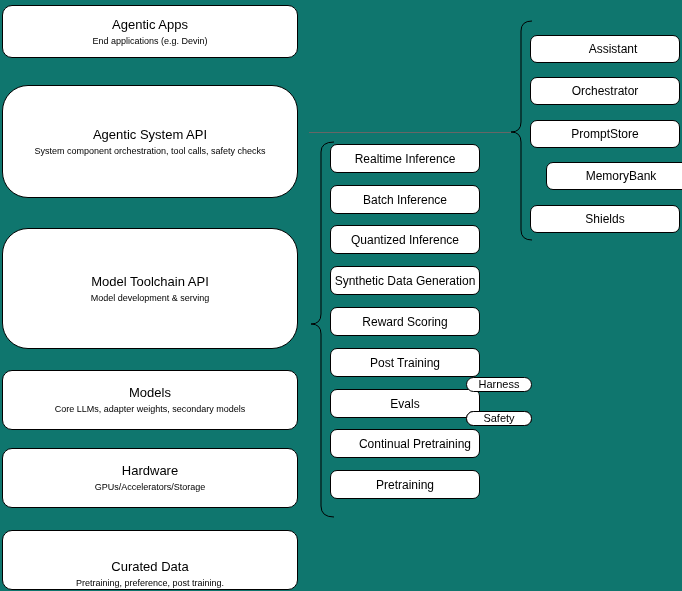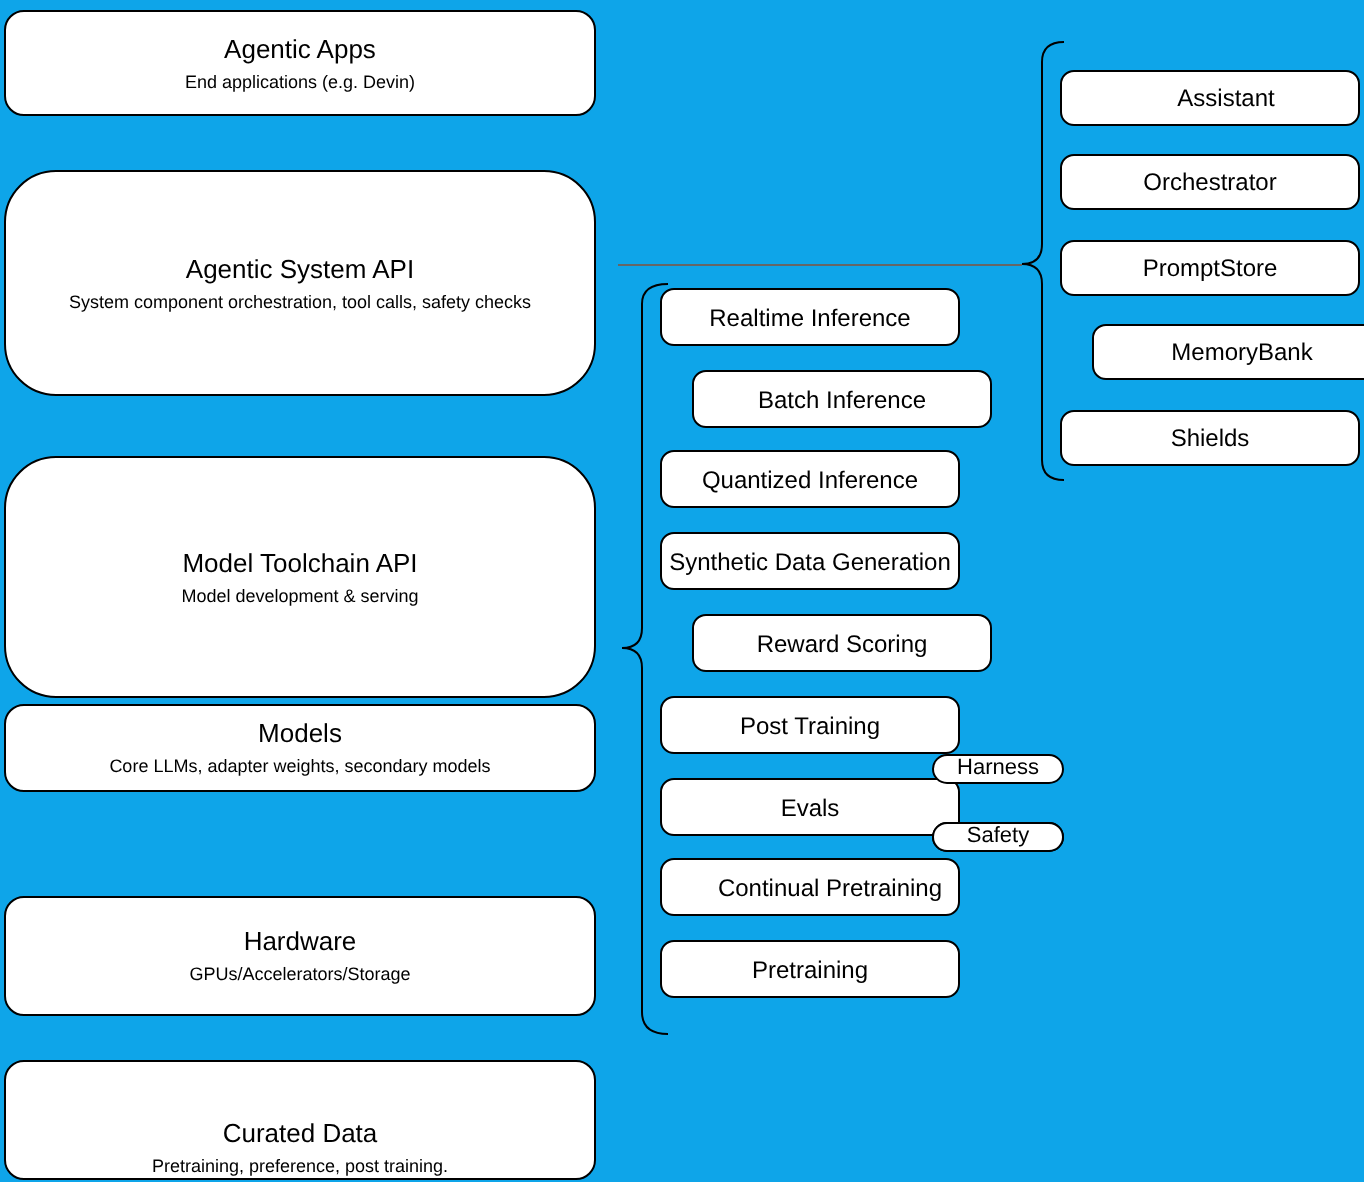--- a/index.html
+++ b/index.html
@@ -1,19 +1,19 @@
 <!DOCTYPE html>
 <html><head>
 <meta charset="utf-8">
 <style>
   html,body { margin:0; padding:0; background:#ffffff; }
   .canvas {
     position:relative;
     width:682px; height:591px;
-    background:#0ea5e9;
+    background:#0f766e;
     color:#000000;
     font-family:"Liberation Sans", sans-serif;
     overflow:hidden;
     text-decoration:underline;
   }
   .layer { position:absolute; left:0; top:0; width:682px; height:591px; }
 
   
   .lbox {
     position:absolute; left:2px; width:296px;
@@ -70,40 +70,40 @@
   <div class="lbox r26" style="top:85px; height:113px;">
     <div class="t">Agentic System API</div>
     <div class="s">System component orchestration, tool calls, safety checks</div>
   </div>
 
   <div class="lbox r26" style="top:228px; height:121px;">
     <div class="t">Model Toolchain API</div>
     <div class="s">Model development &amp; serving</div>
   </div>
 
-  <div class="lbox r10" style="top:352px; height:44px;">
+  <div class="lbox r10" style="top:370px; height:60px;">
     <div class="t">Models</div>
     <div class="s">Core LLMs, adapter weights, secondary models</div>
   </div>
 
   <div class="lbox r10" style="top:448px; height:60px;">
     <div class="t">Hardware</div>
     <div class="s">GPUs/Accelerators/Storage</div>
   </div>
 
   <div class="lbox r10" style="top:530px; height:60px;justify-content:flex-end;">
     <div class="t">Curated Data</div>
     <div class="s">Pretraining, preference, post training.</div>
   </div>
 
   <div class="node mid" style="top:144px;">Realtime Inference</div>
-  <div class="node mid" style="top:185px;margin-left:16px;">Batch Inference</div>
+  <div class="node mid" style="top:185px;">Batch Inference</div>
   <div class="node mid" style="top:225px;">Quantized Inference</div>
   <div class="node mid" style="top:266px;">Synthetic Data Generation</div>
-  <div class="node mid" style="top:307px;margin-left:16px;">Reward Scoring</div>
+  <div class="node mid" style="top:307px;">Reward Scoring</div>
   <div class="node mid" style="top:348px;">Post Training</div>
   <div class="node mid" style="top:389px;">Evals</div>
   <div class="node mid" style="top:429px;padding-left:20px;">Continual Pretraining</div>
   <div class="node mid" style="top:470px;">Pretraining</div>
 
   <div class="pill" style="top:377px;">Harness</div>
   <div class="pill" style="top:394px;margin-top:17px;">EvalData</div>
   <div class="pill" style="top:411px;">Safety</div>
 
   <div class="node right" style="top:35px;padding-left:16px;">Assistant</div>

